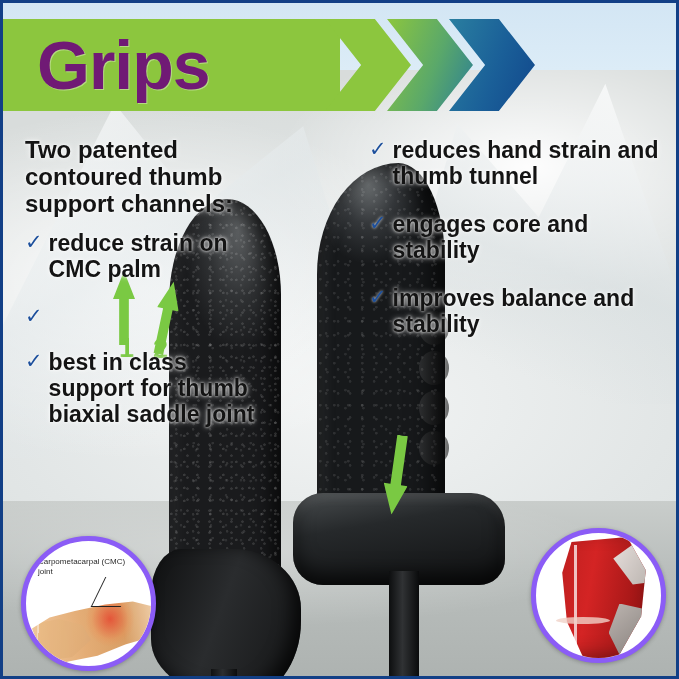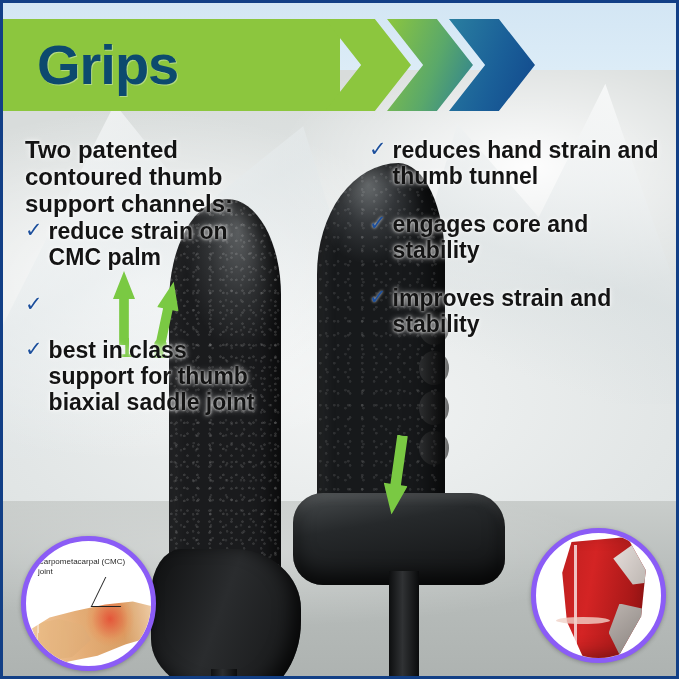--- a/index.html
+++ b/index.html
@@ -61,35 +61,36 @@
   .chev {
     position: absolute; top: 0; height: 100%; width: 86px;
     clip-path: polygon(0% 0%, 58% 0%, 100% 50%, 58% 100%, 0% 100%, 42% 50%);
   }
   .chev-1 { left: 322px; background: #8cc63e; }
   .chev-2 { left: 384px; background: linear-gradient(110deg, #8cc63e 0%, #5aa86a 55%, #2c7f95 100%); }
   .chev-3 { left: 446px; background: linear-gradient(110deg, #2a7fa0 0%, #1a5f98 55%, #11478c 100%); }
 
   .title {
     position: absolute; left: 34px; top: 50%; transform: translateY(-50%);
-    font-size: 56px; font-weight: bold; color: #0c4a6e;
+    font-size: 68px; font-weight: bold; color: #701a75;
     letter-spacing: -1px; line-height: 1;
     text-shadow: 1px 1px 0 rgba(255,255,255,.35);
   }
 
   
   .col {
     position: absolute; top: 134px;
     color: #141414;
   }
   .col-left  { left: 22px;  width: 250px; }
   .col-right { left: 366px; width: 300px; }
 
   .col-head {
     font-size: 24px; font-weight: bold; line-height: 1.12;
+    margin-bottom: 12px;
     text-shadow: 0 0 3px rgba(255,255,255,.9), 0 0 6px rgba(255,255,255,.7);
   }
   .col-right .col-head { margin-bottom: 46px; }
 
   .bullet {
     display: flex; gap: 6px; margin-bottom: 14px;
   }
   .check {
     flex: 0 0 auto; color: #1c4f9c; font-size: 21px; line-height: 1.1;
     font-weight: normal;
@@ -322,21 +323,21 @@
     <div class="bullet">
       <span class="check">✓</span>
       <span class="bullet-text">reduces hand strain and thumb tunnel</span>
     </div>
     <div class="bullet">
       <span class="check">✓</span>
       <span class="bullet-text">engages core and stability</span>
     </div>
     <div class="bullet">
       <span class="check">✓</span>
-      <span class="bullet-text">improves strain and stability</span>
+      <span class="bullet-text">improves balance and stability</span>
     </div>
   </div>
 
   <div class="inset inset-cmc">
     <div class="hand-art"></div>
     <div class="cmc-pointer"></div>
     <div class="cmc-label">Carpometacarpal (CMC) joint</div>
   </div>
 
   <div class="inset inset-core">

